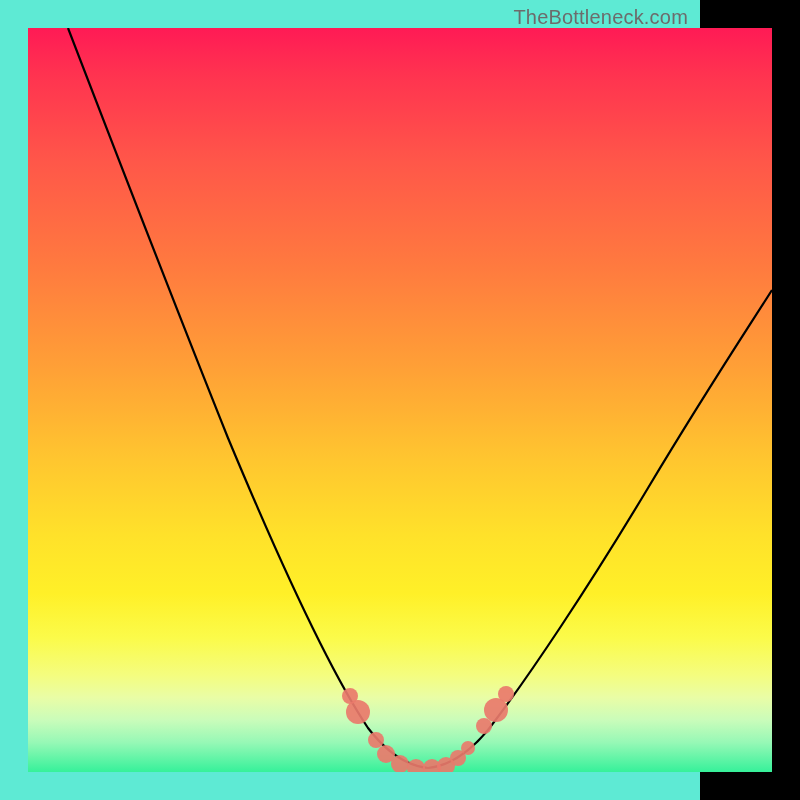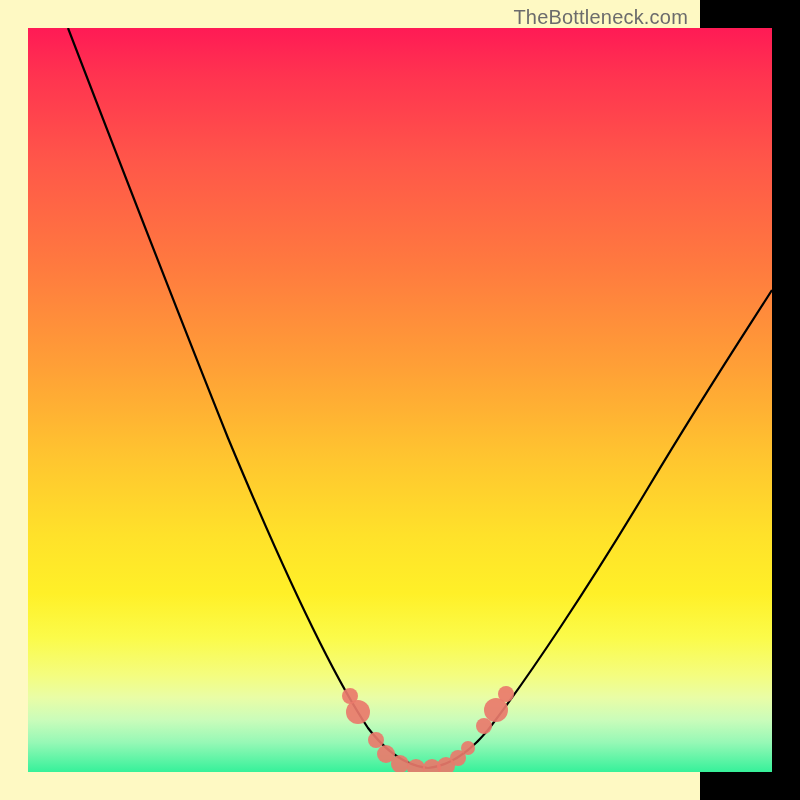--- a/index.html
+++ b/index.html
@@ -8,21 +8,21 @@
     width: 800px;
     height: 800px;
     overflow: hidden;
     background: #000;
     font-family: Arial, Helvetica, sans-serif;
   }
   .frame {
     position: relative;
     width: 700px;
     height: 800px;
-    background: #fef9c3;
+    background: #5eead4;
   }
   .plot {
     position: absolute;
     left: 28px;
     top: 28px;
     width: 744px;
     height: 744px;
     
     background: linear-gradient(
       to bottom,

